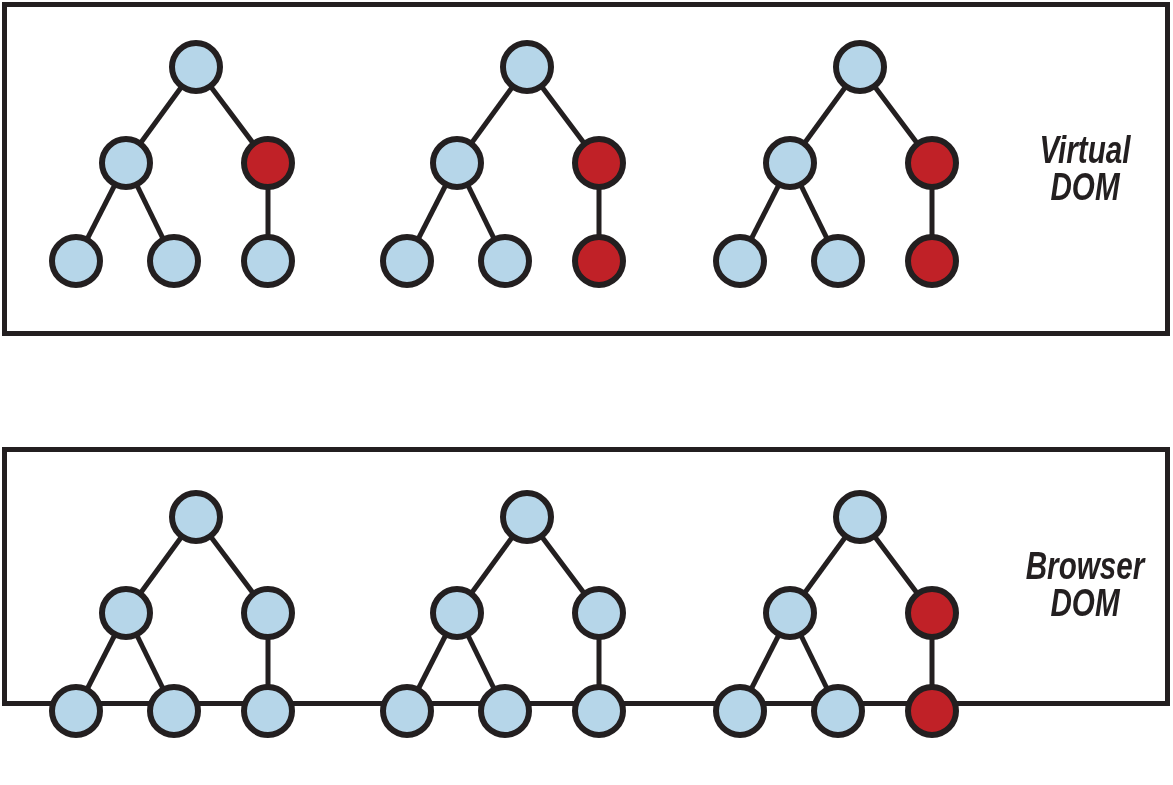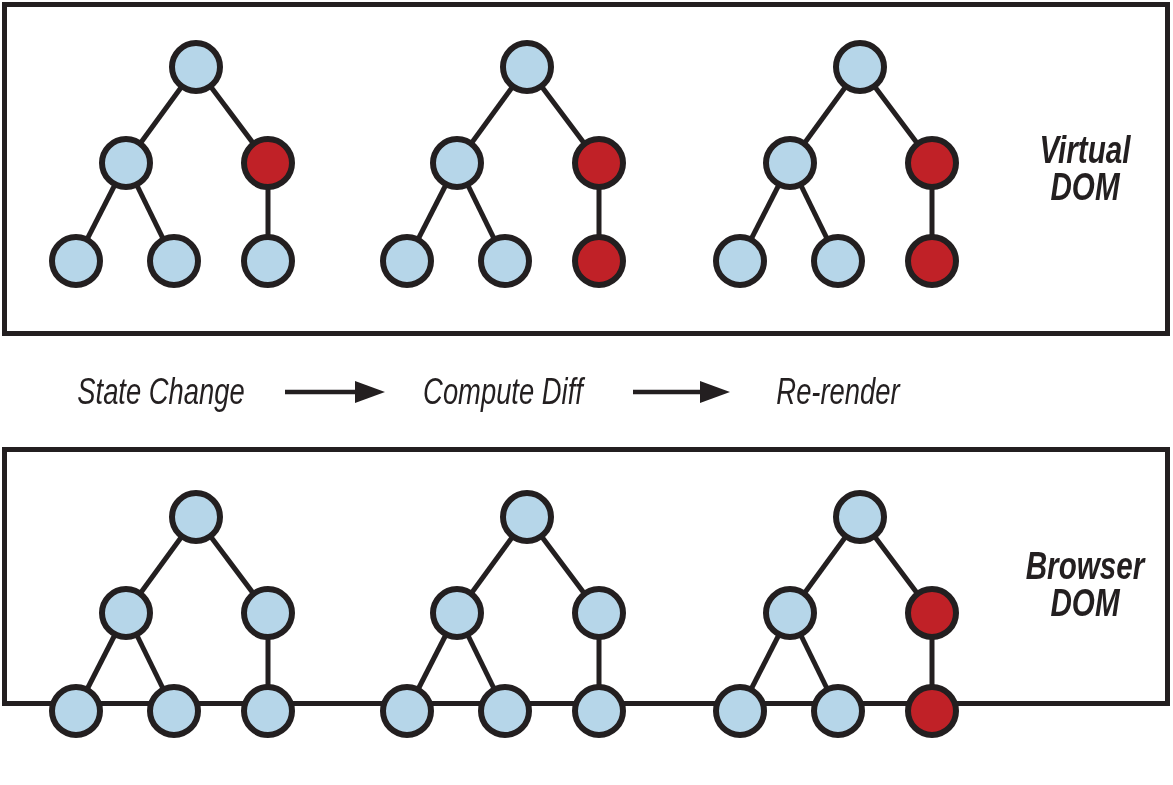--- a/index.html
+++ b/index.html
@@ -94,33 +94,20 @@
           <circle cx="30" cy="224" r="24" fill="#b6d6e9" stroke="#231f20" stroke-width="6"></circle>
           <circle cx="128" cy="224" r="24" fill="#b6d6e9" stroke="#231f20" stroke-width="6"></circle>
           <circle cx="222" cy="224" r="24" fill="#c02127" stroke="#231f20" stroke-width="6"></circle>
         </svg></div>
     <div class="panel-label">
       <span>Virtual</span>
       <span>DOM</span>
     </div>
   </div>
 
-  <div class="flow">
-    <span class="flow-label s0">State Change</span>
-    <svg class="arrow a0" width="101" height="24" viewBox="0 0 101 24">
-      <line x1="1" y1="12" x2="74" y2="12" stroke="currentColor" stroke-width="4.5"></line>
-      <polygon points="71,1 101,12 71,23" fill="currentColor"></polygon>
-    </svg>
-    <span class="flow-label s1">Compute Diff</span>
-    <svg class="arrow a1" width="98" height="24" viewBox="0 0 98 24">
-      <line x1="1" y1="12" x2="71" y2="12" stroke="currentColor" stroke-width="4.5"></line>
-      <polygon points="68,1 98,12 68,23" fill="currentColor"></polygon>
-    </svg>
-    <span class="flow-label s2">Re-render</span>
-  </div>
 
   <div class="panel bottom">
     <div class="tree-slot t0"><svg viewBox="0 0 252 254" width="252" height="254">
           <line x1="150" y1="30" x2="80" y2="126" stroke="#231f20" stroke-width="5"></line>
           <line x1="150" y1="30" x2="222" y2="126" stroke="#231f20" stroke-width="5"></line>
           <line x1="80" y1="126" x2="30" y2="224" stroke="#231f20" stroke-width="5"></line>
           <line x1="80" y1="126" x2="128" y2="224" stroke="#231f20" stroke-width="5"></line>
           <line x1="222" y1="126" x2="222" y2="224" stroke="#231f20" stroke-width="5"></line>
           <circle cx="150" cy="30" r="24" fill="#b6d6e9" stroke="#231f20" stroke-width="6"></circle>
           <circle cx="80" cy="126" r="24" fill="#b6d6e9" stroke="#231f20" stroke-width="6"></circle>

